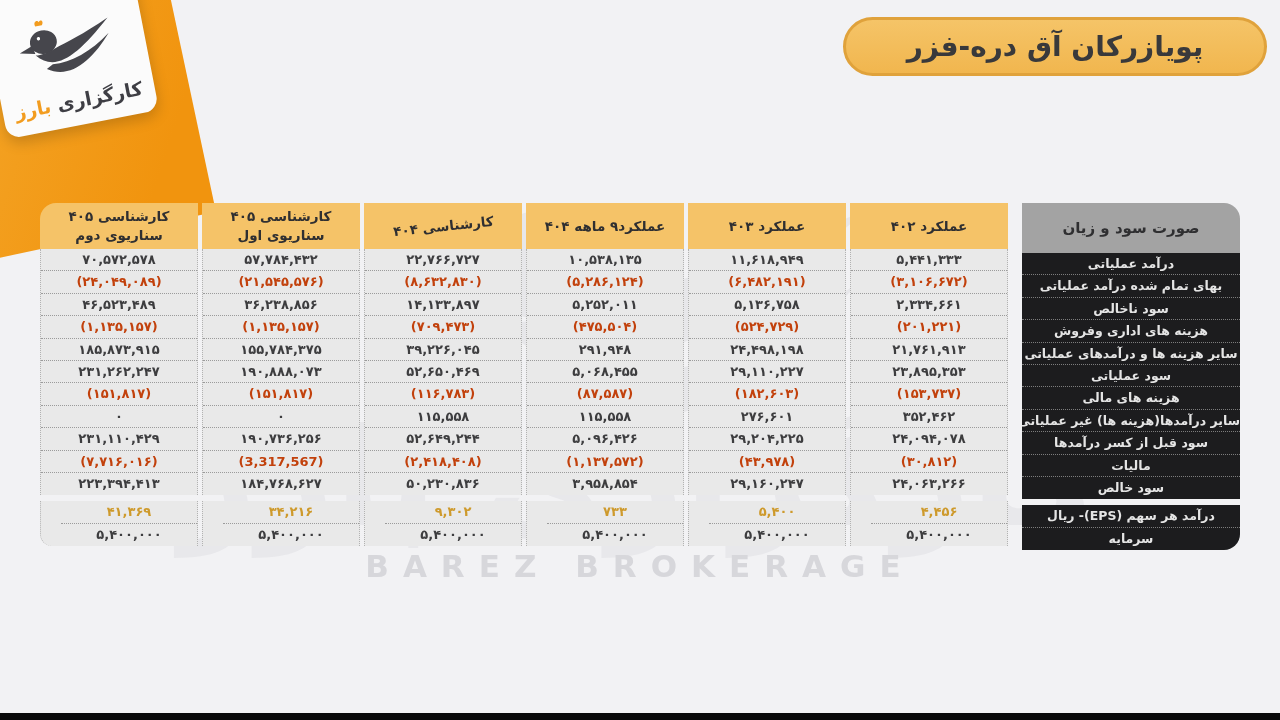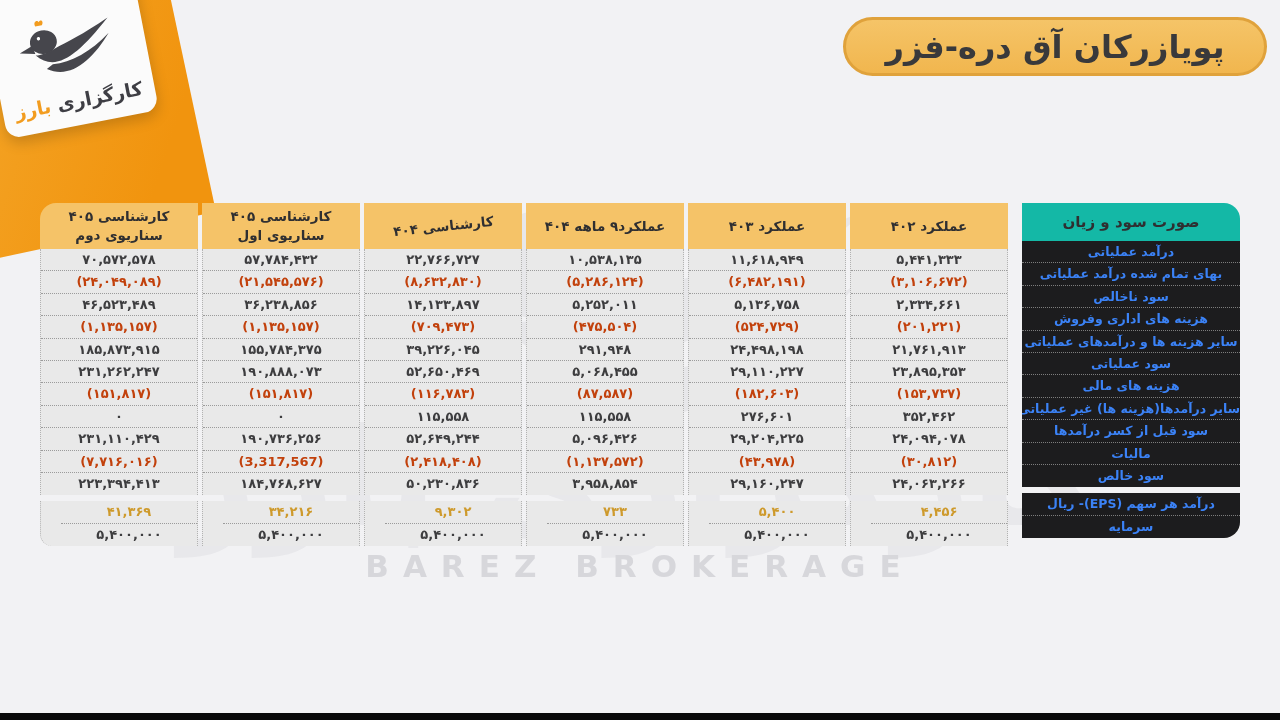--- a/index.html
+++ b/index.html
@@ -42,21 +42,21 @@
   .brand-line { direction:rtl; font-size:19px; color:#3E3E44; margin-top:2px; }
   .brand-line .accent { color:#F29C1F; }
 
   
   .title-pill {
     position:absolute; right:13px; top:17px; width:424px; height:59px;
     background:linear-gradient(180deg,#f5c468,#f1b64e);
     border:3px solid #e0a23b;
     border-radius:30px;
     display:flex; align-items:center; justify-content:center;
-    font-size:32px; color:#39393b; direction:rtl;
+    font-size:28px; color:#39393b; direction:rtl;
     z-index:3;
   }
 
   
   .table {
     position:absolute; left:40px; top:203px; width:1200px;
     display:flex; gap:14px; z-index:2; direction:ltr;
   }
   .cols { display:flex; gap:4px; flex:1; }
   .col { flex:1; display:flex; flex-direction:column; min-width:0; }
@@ -82,29 +82,29 @@
     font-size:13px; color:#3d3d3f;
     border-bottom:1px dotted #9b9b9b;
     direction:ltr;
   }
   .block .cell:last-child { border-bottom:none; }
   .cell.neg  { color:#c2410c; }
   .cell.gold { color:#CE9A2C; }
 
   .labelcol { width:218px; flex:none; display:flex; flex-direction:column; }
   .lhead {
-    height:38px; background:#14b8a6; border-top-right-radius:16px;
+    height:50px; background:#a3a3a3; border-top-right-radius:16px;
     display:flex; align-items:center; justify-content:center;
     font-size:15px; color:#2f2f31; direction:rtl;
   }
   .lblock { background:#1C1C1E; overflow:hidden; }
   .lblock.bot { margin-top:6px; border-bottom-right-radius:16px; }
   .lcell {
     height:22.4px; line-height:21.5px; text-align:center;
-    font-size:12.5px; color:#3b82f6;
+    font-size:12.5px; color:#e5e5e5;
     border-bottom:1px dotted #7d7d7d;
     direction:rtl; white-space:nowrap;
   }
   .lblock .lcell:last-child { border-bottom:none; }
 
   
   .bottom-bar { position:absolute; left:0; bottom:0; width:100%; height:7px; background:#0a0a0a; z-index:4; }
 </style>
 </head>
 <body>

